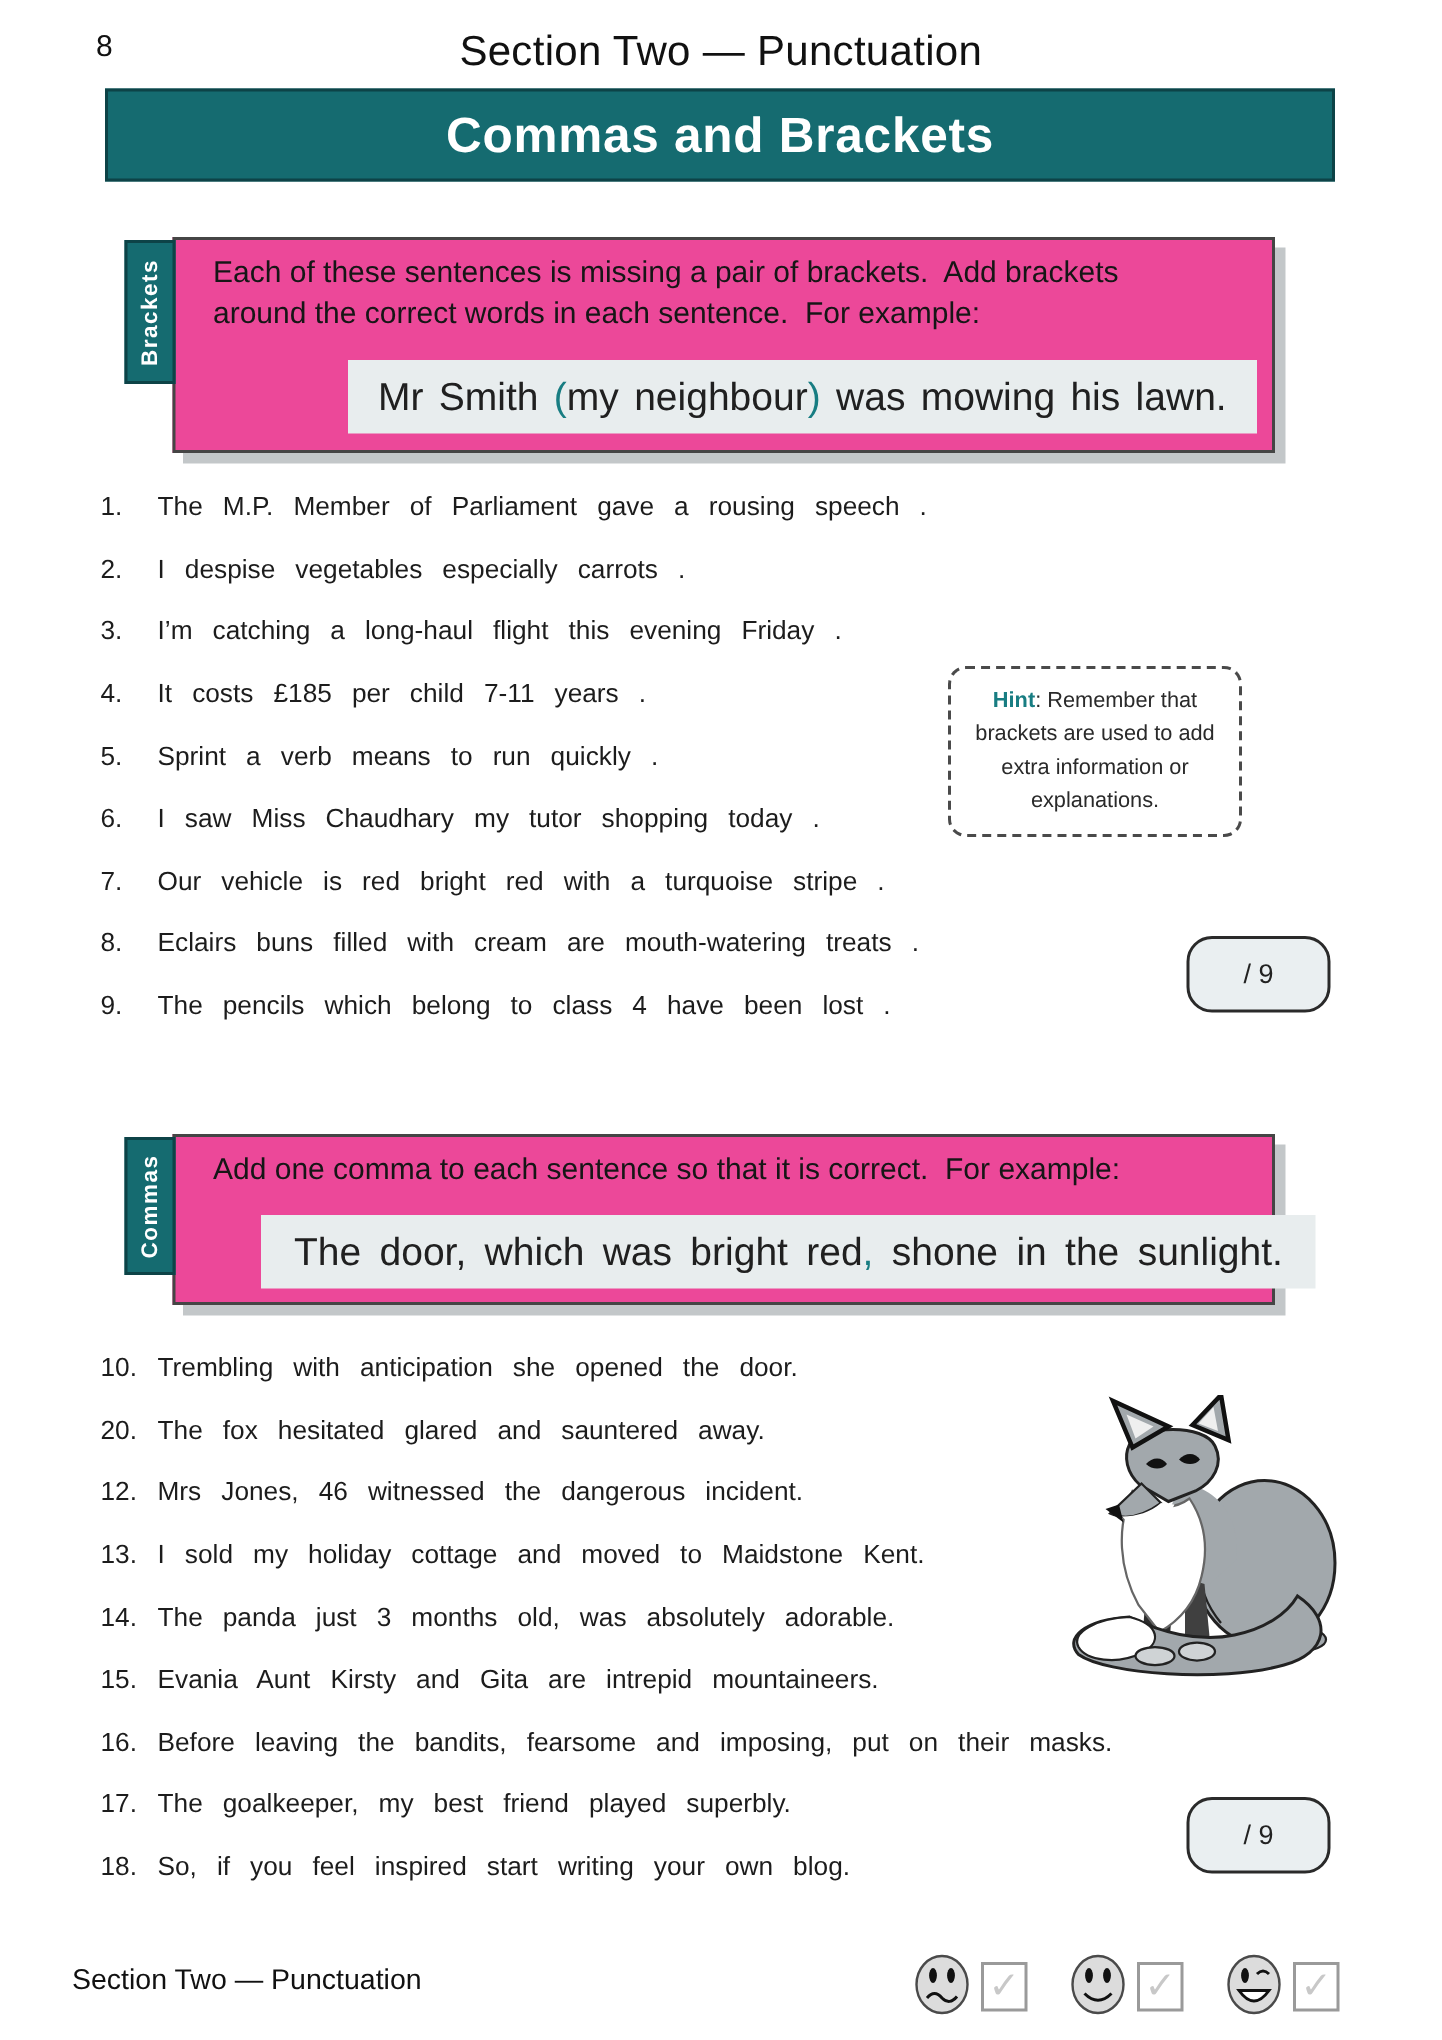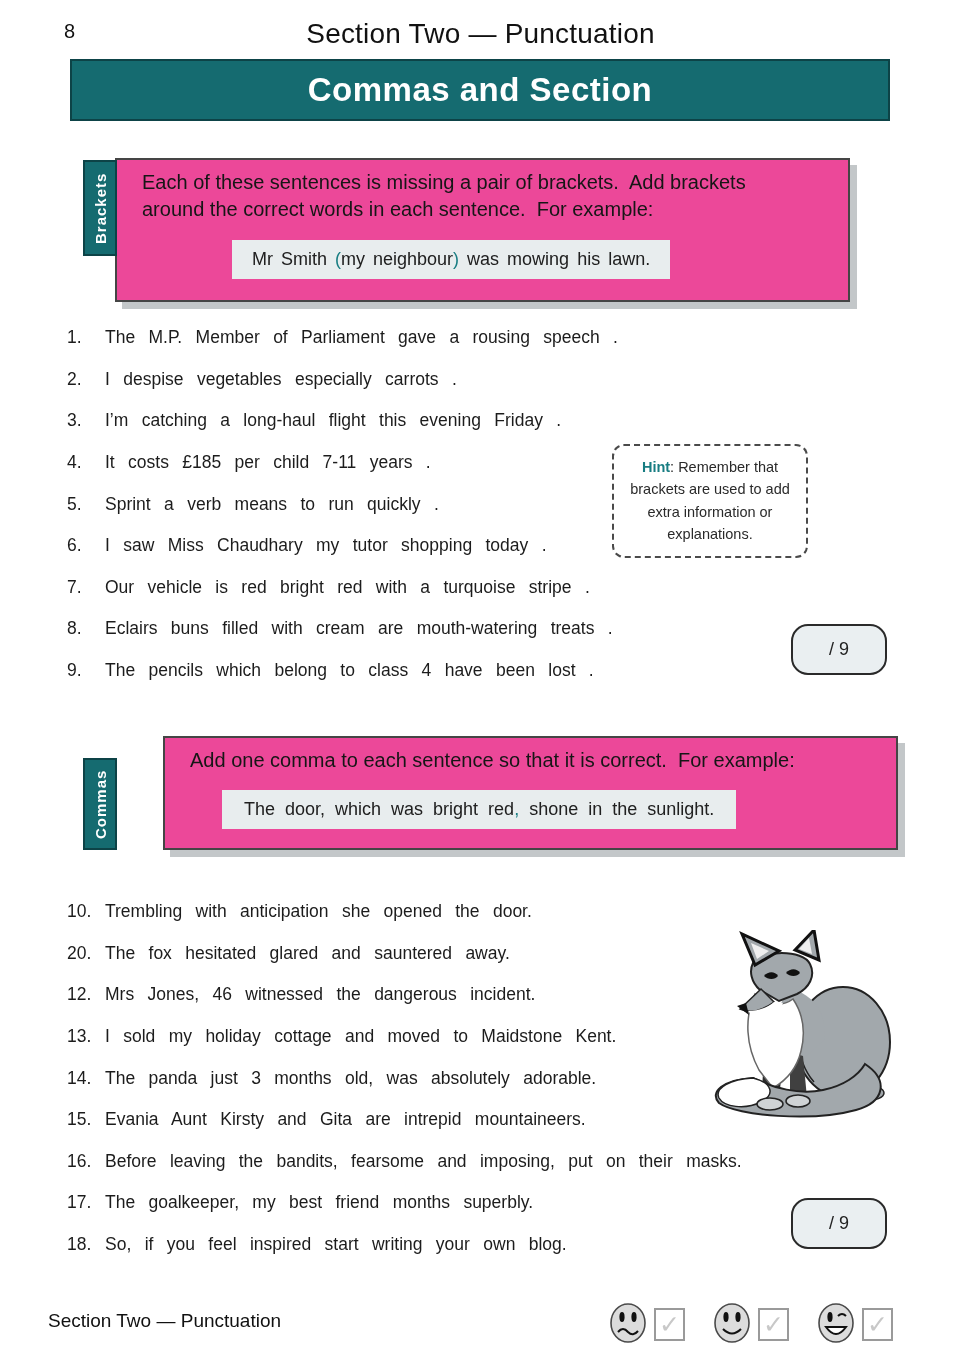--- a/index.html
+++ b/index.html
@@ -16,48 +16,48 @@
   
   .banner { position:absolute; left:70px; top:59px; width:816px; height:58px;
     background:var(--teal,#156b70); border:2px solid #0d4347;
     display:flex; align-items:center; justify-content:center; }
   .banner-title { color:#fff; font-size:33px; font-weight:bold; letter-spacing:0.5px; }
 
   
   .qbox { position:absolute; background:#ec4899; border:2px solid #454545;
     box-shadow:7px 7px 0 #c3c7c9; }
   #brackets-box { left:115px; top:158px; width:731px; height:140px; }
-  #commas-box   { left:115px; top:736px; width:731px; height:110px;margin-left:48px; }
+  #commas-box   { left:115px; top:756px; width:731px; height:110px; }
 
   .tab { position:absolute; background:var(--teal,#156b70); border:2px solid #0d4347;
     color:#fff; font-weight:bold; font-size:15px; letter-spacing:1px;
     writing-mode:vertical-rl; transform:rotate(180deg);
     display:flex; align-items:center; justify-content:center; z-index:3; }
   #brackets-tab { left:83px; top:160px; width:30px; height:92px; }
   #commas-tab   { left:83px; top:758px; width:30px; height:88px; }
 
   .instr { position:absolute; left:25px; top:9px; font-size:20px; line-height:1.35;
     color:#161616; white-space:pre-wrap; }
 
   .example { position:absolute; background:var(--highlight,#e8edee);
-    font-size:18px; color:#202020; white-space:nowrap; }
+    font-size:26px; color:#202020; white-space:nowrap; }
   #example1 { left:115px; top:80px; padding:9px 20px; word-spacing:3px; }
   #example2 { left:57px;  top:52px; padding:9px 22px; word-spacing:5px; }
   .accent { color:var(--accent,#187d82); }
 
   
   .sentences { position:absolute; left:67px; }
   #list1 { top:317px; }
   #list2 { top:891px; }
   .srow { height:41.6px; display:flex; align-items:center; font-size:17.5px; color:#1c1c1c; }
   .snum { width:38px; flex:none; }
   .stext { word-spacing:8.5px; white-space:nowrap;text-align:right; }
 
   
-  .hint-box { position:absolute; left:612px; top:444px; width:184px;
+  .hint-box { position:absolute; left:632px; top:444px; width:184px;
     border:2px dashed #4a4a4a; border-radius:12px; padding:10px 4px;
     text-align:center; font-size:14.5px; line-height:1.55; color:#2a2a2a; }
   .hint-label { color:var(--accent,#187d82); font-weight:bold; }
 
   
   .score { position:absolute; width:92px; height:47px; background:var(--score_bg,#eaeff1);
     border:2px solid #2a2a2a; border-radius:17px;
     display:flex; align-items:center; justify-content:center;
     font-size:18px; color:#222; }
   #score1 { left:791px; top:624px; }
@@ -81,21 +81,21 @@
 </style>
 </head>
 <body>
 
 <div class="page">
 
   <div class="page-number">8</div>
   <div class="section-header">Section Two — Punctuation</div>
 
   <div class="banner">
-    <span class="banner-title">Commas and Section</span>
+    <span class="banner-title">Commas and Brackets</span>
   </div>
 
   <div class="qbox" id="brackets-box">
     <div class="instr">Each of these sentences is missing a pair of brackets.  Add brackets
 around the correct words in each sentence.  For example:</div>
     <div class="example" id="example1"><span>Mr Smith </span><span class="accent">(</span><span>my neighbour</span><span class="accent">)</span><span> was mowing his lawn.</span></div>
   </div>
   <div class="tab" id="brackets-tab">
     <span>Brackets</span>
   </div>
@@ -196,21 +196,21 @@
         <span class="stext">Evania Aunt Kirsty and Gita are intrepid mountaineers.</span>
       </div>
 
       <div class="srow">
         <span class="snum">16.</span>
         <span class="stext">Before leaving the bandits, fearsome and imposing, put on their masks.</span>
       </div>
 
       <div class="srow">
         <span class="snum">17.</span>
-        <span class="stext">The goalkeeper, my best friend months superbly.</span>
+        <span class="stext">The goalkeeper, my best friend played superbly.</span>
       </div>
 
       <div class="srow">
         <span class="snum">18.</span>
         <span class="stext">So, if you feel inspired start writing your own blog.</span>
       </div>
     </div>
 
   <svg id="fox" viewBox="0 0 225 200" xmlns="http://www.w3.org/2000/svg">
 

